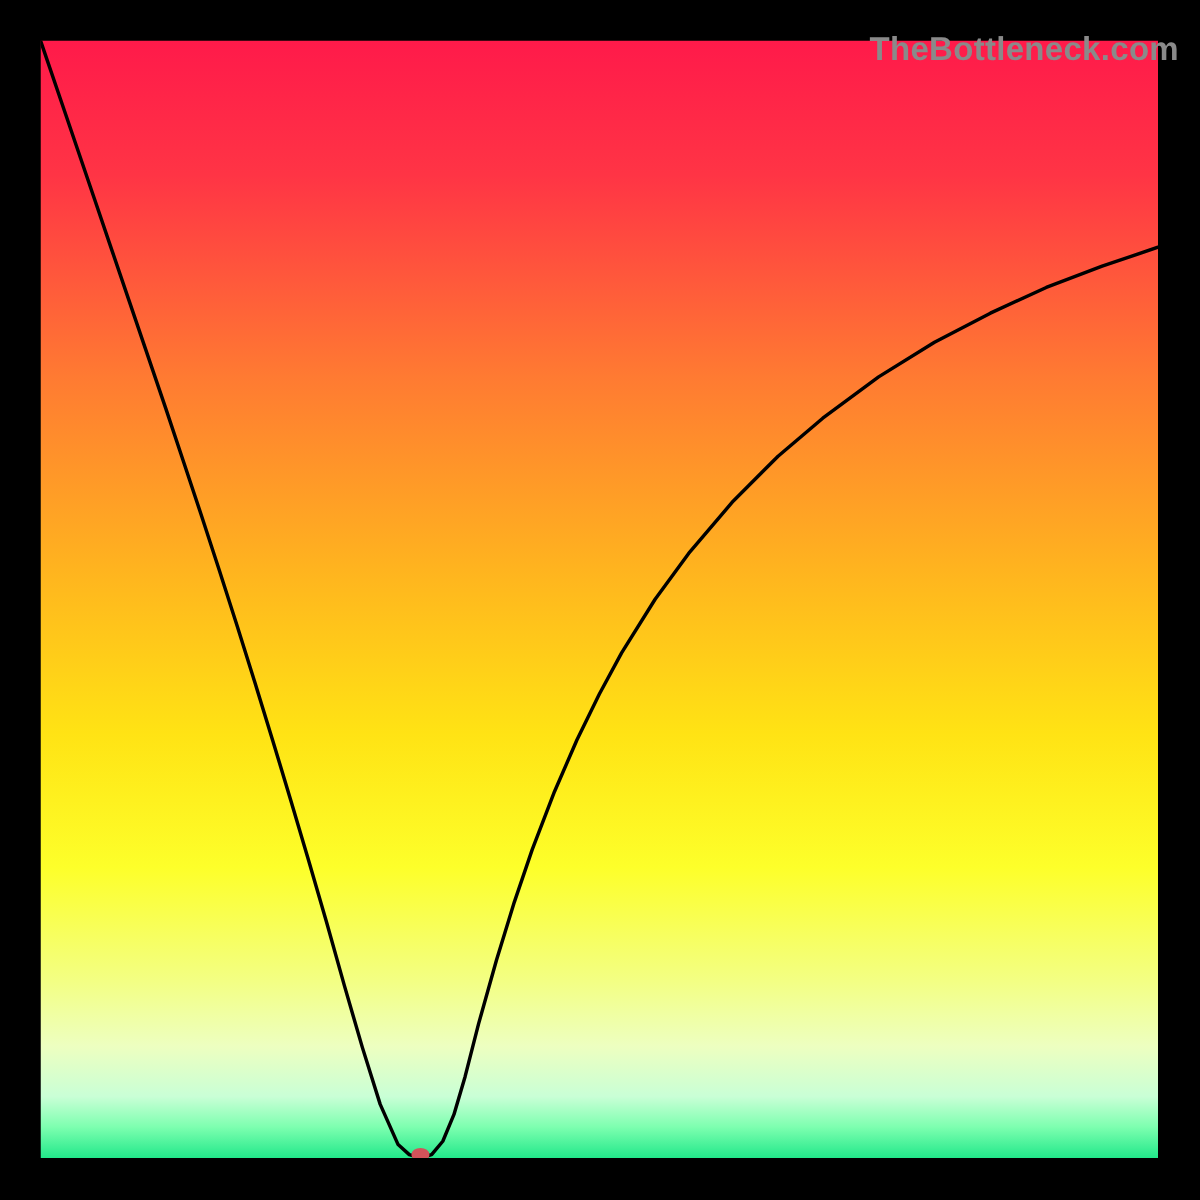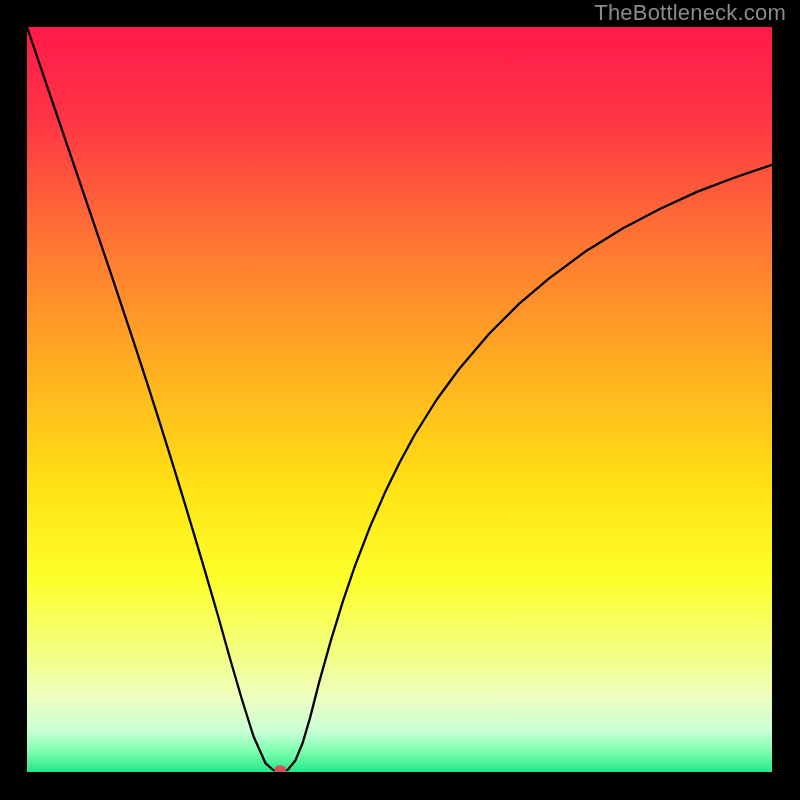--- a/index.html
+++ b/index.html
@@ -20,26 +20,26 @@
   }
   .plot-area {
     position: absolute;
     left: 27px;
     top: 27px;
     width: 745px;
     height: 745px;
   }
   .watermark {
     position: absolute;
-    top: 0;
+    top: 20px;
     right: 14px;
     font-family: Arial, Helvetica, sans-serif;
     font-size: 22px;
     color: #8a8a8a;
-    font-weight: 400;
+    font-weight: 700;
     letter-spacing: 0.2px;
   }
   svg {
     display: block;
   }
 </style>
 </head>
 <body>
 
 <div class="frame">

